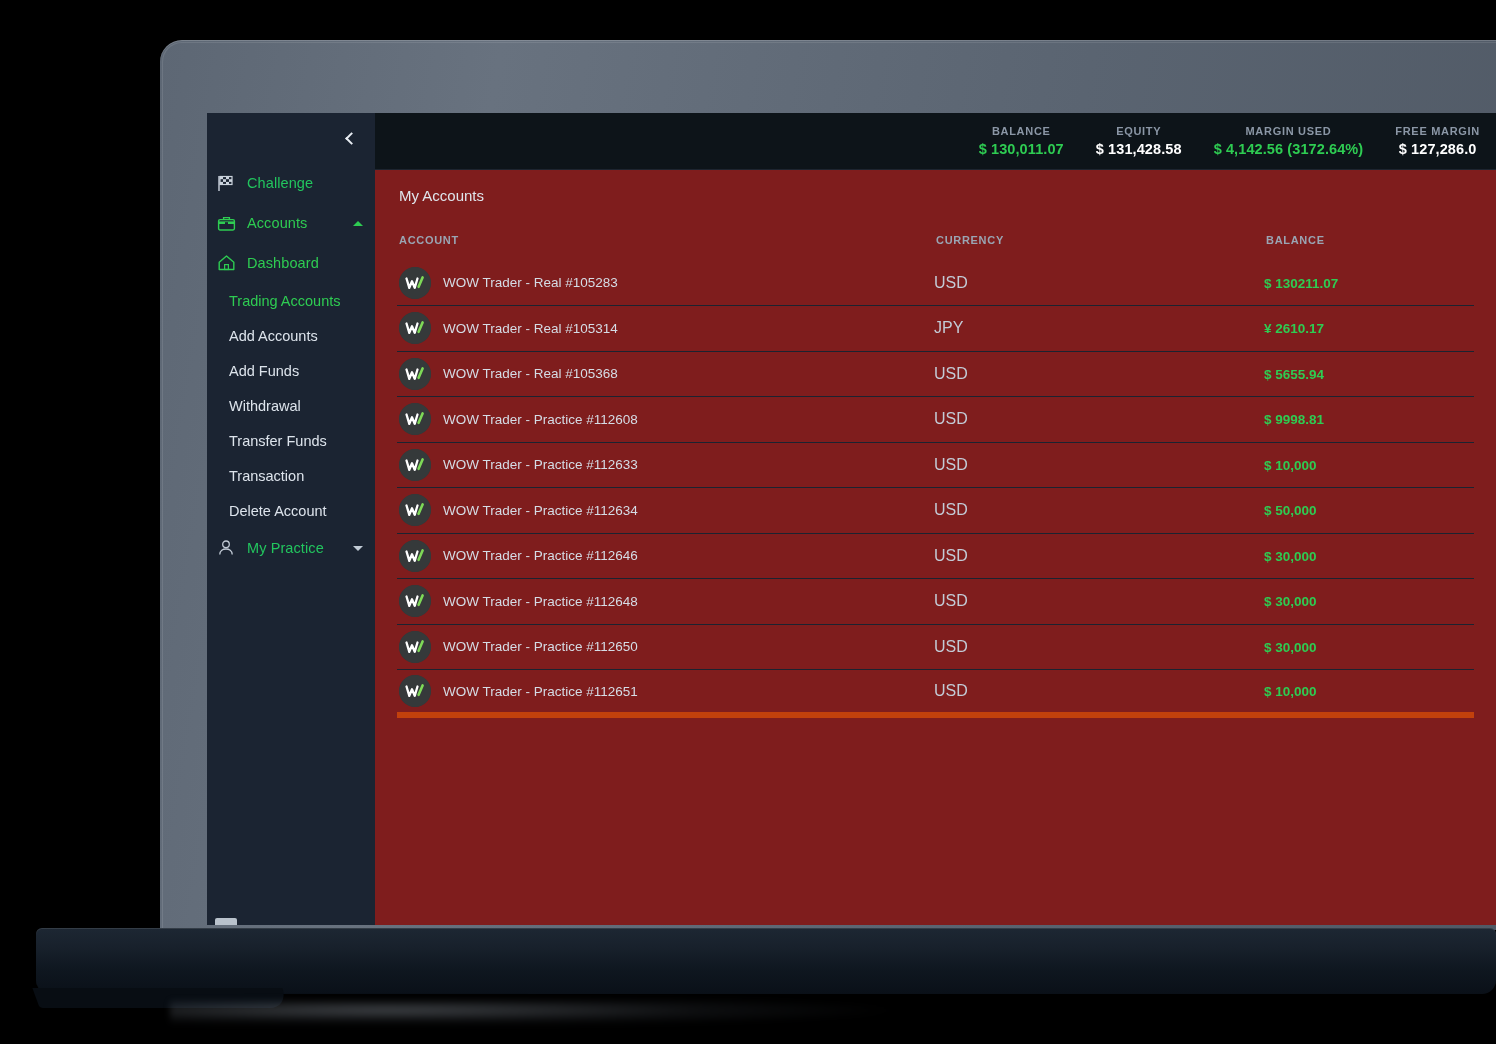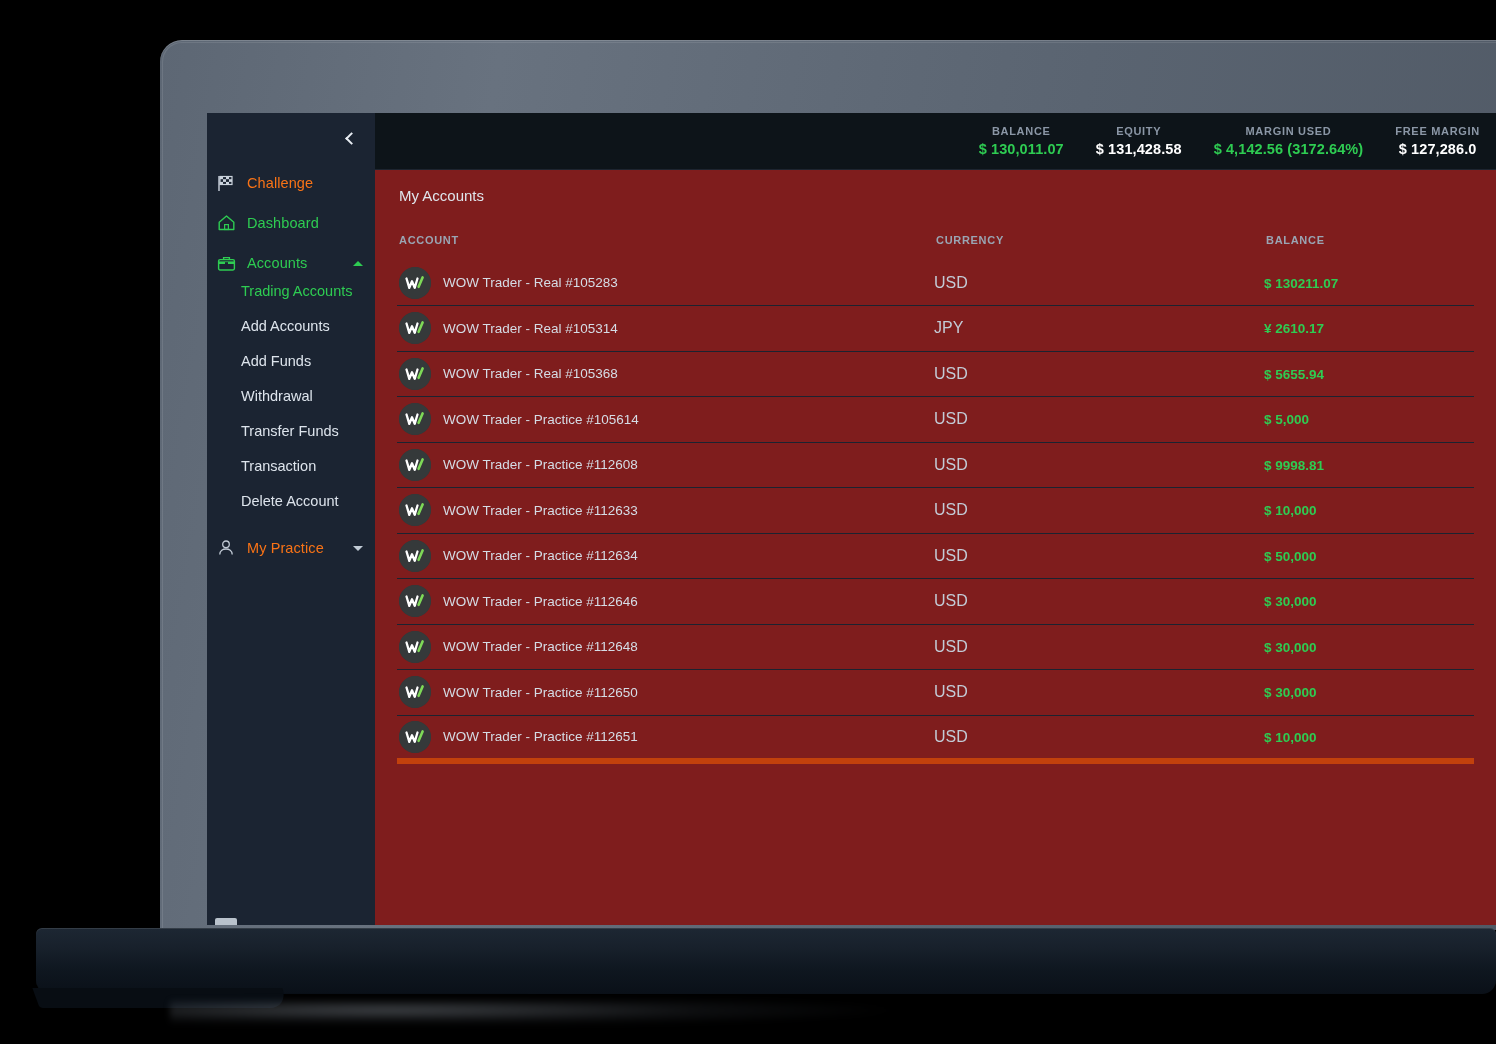--- a/index.html
+++ b/index.html
@@ -128,21 +128,21 @@
   }
   .nav-icon {
     width: 22px; height: 20px;
     flex: 0 0 22px;
     display: flex; align-items: center; justify-content: center;
     margin-right: 10px;
   }
   .nav-label {
     font-size: 14.5px;
     letter-spacing: 0.1px;
-    color: #f97316;
+    color: #22c55e;
     white-space: nowrap;
   }
   .nav-item.active .nav-label { color: #2ecc52; }
   .nav-caret {
     position: absolute;
     right: 12px;
     width: 0; height: 0;
   }
   .caret-up {
     border-left: 5px solid transparent;
@@ -150,23 +150,23 @@
     border-bottom: 5px solid #2ecc52;
   }
   .caret-down {
     border-left: 5px solid transparent;
     border-right: 5px solid transparent;
     border-top: 5px solid #c2cbd6;
   }
 
   .sub-item {
     display: flex;
-    align-items: flex-start;
+    align-items: center;
     height: 35px;
-    padding-left: 34px;
+    padding-left: 22px;
     cursor: pointer;
   }
   .sub-label {
     font-size: 14.5px;
     color: #dde4ec;
     white-space: nowrap;
   }
   .sub-item.active .sub-label { color: #2ecc52; }
 
   .sidebar-stub {
@@ -300,41 +300,41 @@
             <rect x="12" y="4.2" width="3" height="2.7" fill="#cbd3dd"></rect>
             <rect x="3" y="6.9" width="3" height="2.6" fill="#cbd3dd"></rect>
             <rect x="9" y="6.9" width="3" height="2.6" fill="#cbd3dd"></rect>
           </svg>
         </span>
         <span class="nav-label">Challenge</span>
       </div>
 
       <div class="nav-item active">
         <span class="nav-icon">
-          <svg width="19" height="18" viewBox="0 0 19 18">
-            <path d="M2.2 8.2 L9.5 2 L16.8 8.2 L16.8 15.5 L2.2 15.5 Z" fill="none" stroke="#2ecc52" stroke-width="1.4" stroke-linejoin="round"></path>
-            <rect x="7.6" y="10.6" width="3.8" height="4.9" fill="none" stroke="#2ecc52" stroke-width="1.2"></rect>
-          </svg>
-        </span>
-        <span class="nav-label">Dashboard</span>
-      </div>
-
-      <div class="nav-item active">
-        <span class="nav-icon">
           <svg width="19" height="17" viewBox="0 0 19 17">
             <rect x="1.6" y="4.6" width="15.8" height="10.4" rx="1.4" fill="none" stroke="#2ecc52" stroke-width="1.4"></rect>
             <path d="M6.6 4.6 L6.6 2.6 L12.4 2.6 L12.4 4.6" fill="none" stroke="#2ecc52" stroke-width="1.4"></path>
             <rect x="1.6" y="6.4" width="15.8" height="2.6" fill="#2ecc52"></rect>
             <rect x="8" y="7.2" width="3" height="3" fill="#1b2432"></rect>
           </svg>
         </span>
         <span class="nav-label">Accounts</span>
         <span class="nav-caret caret-up"></span>
       </div>
 
+      <div class="nav-item active">
+        <span class="nav-icon">
+          <svg width="19" height="18" viewBox="0 0 19 18">
+            <path d="M2.2 8.2 L9.5 2 L16.8 8.2 L16.8 15.5 L2.2 15.5 Z" fill="none" stroke="#2ecc52" stroke-width="1.4" stroke-linejoin="round"></path>
+            <rect x="7.6" y="10.6" width="3.8" height="4.9" fill="none" stroke="#2ecc52" stroke-width="1.2"></rect>
+          </svg>
+        </span>
+        <span class="nav-label">Dashboard</span>
+      </div>
+
       <div class="sub-item active">
         <span class="sub-label">Trading Accounts</span>
       </div>
       <div class="sub-item">
         <span class="sub-label">Add Accounts</span>
       </div>
       <div class="sub-item">
         <span class="sub-label">Add Funds</span>
       </div>
       <div class="sub-item">
@@ -446,36 +446,20 @@
             <tr>
               <td>
                 <div class="acct-cell">
                   <span class="avatar">
                     <svg width="32" height="32" viewBox="0 0 32 32">
                       <circle cx="16" cy="16" r="16" fill="#35393a"></circle>
                       <path d="M7.5 11.5 L10.3 20.8 L13 14.2 L15.7 20.8 L18.5 11.5" fill="none" stroke="#ffffff" stroke-width="2.3" stroke-linejoin="round" stroke-linecap="round"></path>
                       <path d="M19.6 19.8 L23.6 10.4" fill="none" stroke="#7ed957" stroke-width="2.6" stroke-linecap="round"></path>
                     </svg>
                   </span>
-                  <span class="acct-name">WOW Trader - Practice #105614</span>
-                </div>
-              </td>
-              <td class="col-cur"><span class="cur-text">USD</span></td>
-              <td class="col-bal"><span class="bal-text">$ 5,000</span></td>
-            </tr>
-            <tr>
-              <td>
-                <div class="acct-cell">
-                  <span class="avatar">
-                    <svg width="32" height="32" viewBox="0 0 32 32">
-                      <circle cx="16" cy="16" r="16" fill="#35393a"></circle>
-                      <path d="M7.5 11.5 L10.3 20.8 L13 14.2 L15.7 20.8 L18.5 11.5" fill="none" stroke="#ffffff" stroke-width="2.3" stroke-linejoin="round" stroke-linecap="round"></path>
-                      <path d="M19.6 19.8 L23.6 10.4" fill="none" stroke="#7ed957" stroke-width="2.6" stroke-linecap="round"></path>
-                    </svg>
-                  </span>
                   <span class="acct-name">WOW Trader - Practice #112608</span>
                 </div>
               </td>
               <td class="col-cur"><span class="cur-text">USD</span></td>
               <td class="col-bal"><span class="bal-text">$ 9998.81</span></td>
             </tr>
             <tr>
               <td>
                 <div class="acct-cell">
                   <span class="avatar">

